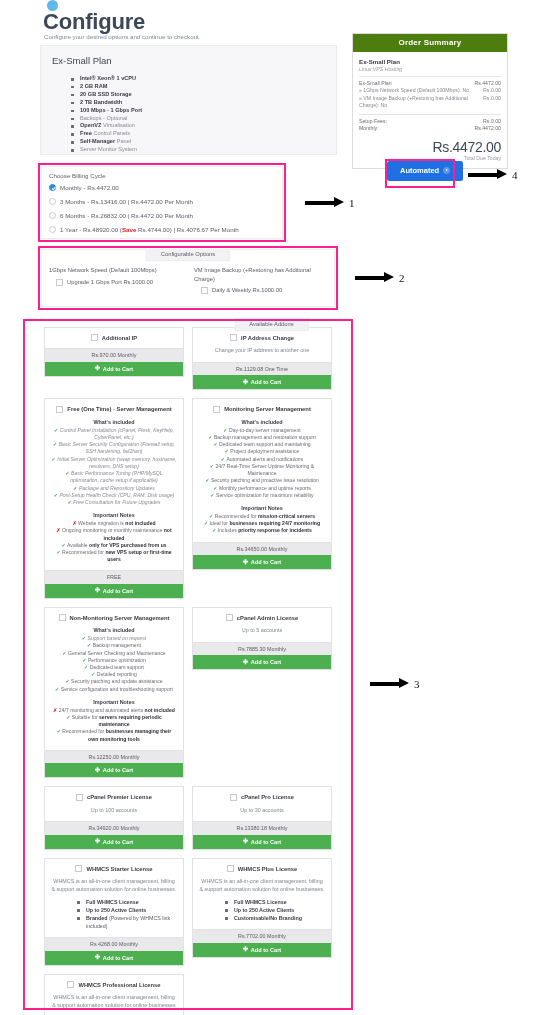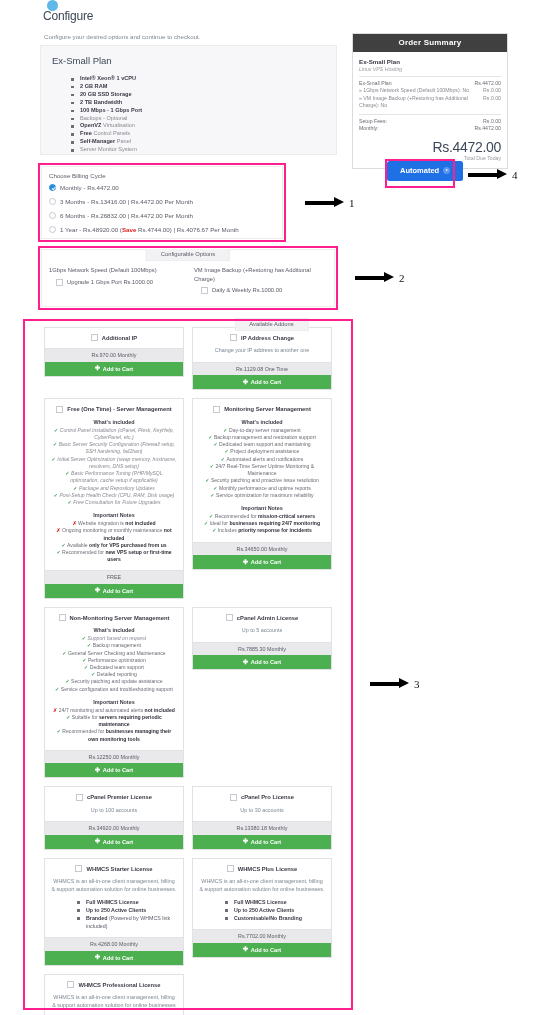--- a/index.html
+++ b/index.html
@@ -15,21 +15,21 @@
   .page { position: relative; width: 543px; height: 1015px; }
 
   
   .logo-dot {
     position: absolute; left: 47px; top: 0px;
     width: 11px; height: 11px; border-radius: 50%;
     background: #5eb9e8;
   }
   .page-title {
     position: absolute; left: 43px; top: 9px;
-    font-size: 12px; font-weight: 400; color: #3c4858;
+    font-size: 22px; font-weight: 700; color: #3c4858;
     letter-spacing: -0.2px;
   }
   .page-sub {
     position: absolute; left: 44px; top: 33px;
     font-size: 6.2px; color: #7b8794;
   }
 
   
   .plan-panel {
     position: absolute; left: 40px; top: 45px;
@@ -54,21 +54,21 @@
   }
   .plan-features b { color: #3a3a46; font-weight: bold; }
 
   
   .order-box {
     position: absolute; left: 352px; top: 33px;
     width: 156px; background: #fff;
     border: 1px solid #dcdce0;
   }
   .order-head {
-    background: #404040; color: #fff; text-align: center;
+    background: #4d7c0f; color: #fff; text-align: center;
     font-size: 8px; font-weight: bold; padding: 4px 0 4.5px;
     letter-spacing: .2px;
   }
   .order-body { padding: 6px 6px 7px; }
   .os-plan { font-size: 6.2px; font-weight: bold; color: #3a3a46; }
   .os-planSub { font-size: 5.2px; color: #9a9aa2; font-style: italic; margin-top: 1px; }
   .os-rule { border-top: 1px solid #e4e4e8; margin: 4px 0 3px; }
   .os-line {
     display: flex; justify-content: space-between;
     font-size: 5.2px; color: #6a6a74; line-height: 7.6px;

